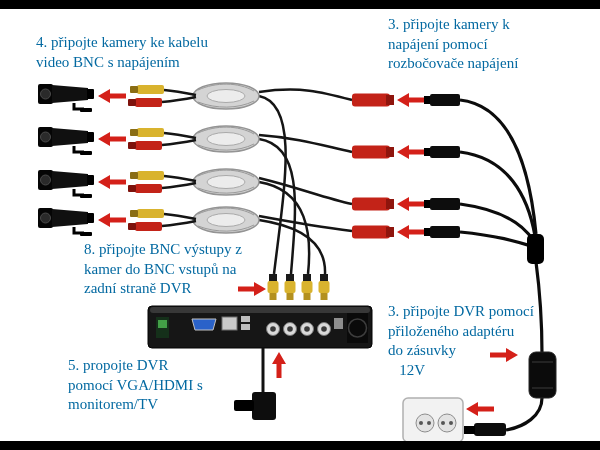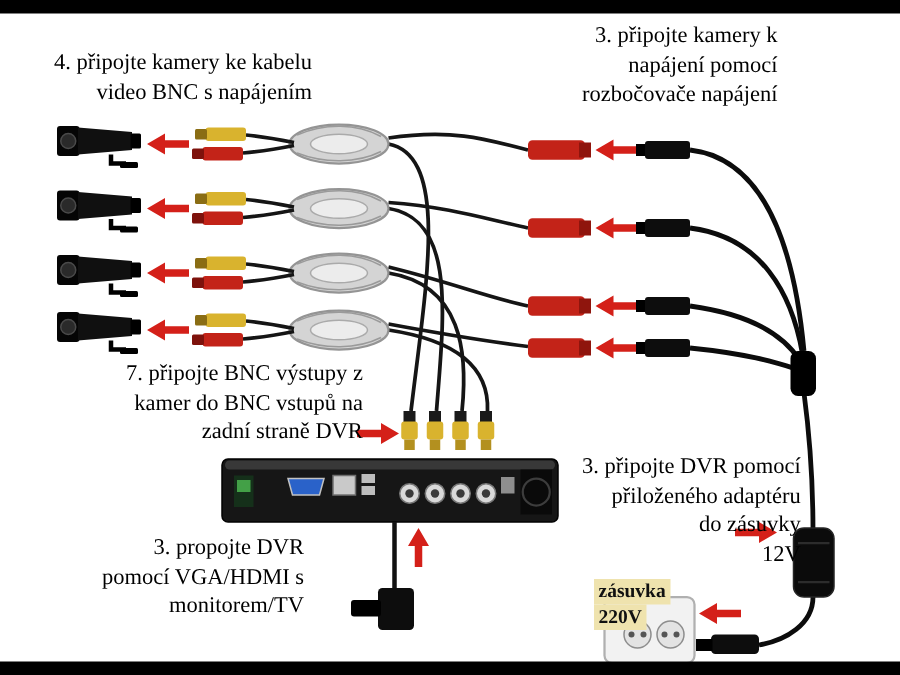--- a/index.html
+++ b/index.html
@@ -3,58 +3,54 @@
 <meta charset="utf-8">
 <style>
   * { margin:0; padding:0; box-sizing:border-box; }
   html,body { background:#ffffff; }
   body { font-family:"Liberation Serif", serif; }
   .stage { position:relative; width:600px; height:450px; background:#fff; overflow:hidden; }
   .bar { position:absolute; left:0; width:600px; height:9px; background:#000; z-index:4; }
   .bar.top { top:0; }
   .bar.bottom { bottom:0; }
   svg.diagram { position:absolute; left:0; top:0; z-index:1; }
-  .step { position:absolute; z-index:2; font-size:15px; line-height:1.3; color:#000000; white-space:pre-wrap;text-align:right; }
+  .step { position:absolute; z-index:2; font-size:15px; line-height:1.3; color:#0369a1; white-space:pre-wrap; }
   #step1 { left:36px;  top:33px; }
   #step2 { left:84px;  top:240px; }
   #step3 { left:388px; top:15px; }
   #step4 { left:388px; top:302px; }
   #step5 { left:68px;  top:356px; }
   .socket-label { position:absolute; left:396px; top:386px; z-index:3; font-size:13px; font-weight:bold; line-height:1.3; color:#111; }
   .socket-label span { display:block; width:max-content; background:var(--highlight,#efe3ae); padding:0 3px; }
   .arrow { fill: var(--arrow-red,#d42019); }
 </style>
 </head>
 <body>
 
 <div class="stage">
 
   <div class="bar top"></div>
   <div class="bar bottom"></div>
 
   <div class="step" id="step1">4. připojte kamery ke kabelu
 video BNC s napájením</div>
-  <div class="step" id="step2">7. připojte BNC výstupy z
+  <div class="step" id="step2">8. připojte BNC výstupy z
 kamer do BNC vstupů na
 zadní straně DVR</div>
   <div class="step" id="step3">3. připojte kamery k
 napájení pomocí
 rozbočovače napájení</div>
   <div class="step" id="step4">3. připojte DVR pomocí
 přiloženého adaptéru
 do zásuvky
    12V</div>
-  <div class="step" id="step5">3. propojte DVR
+  <div class="step" id="step5">5. propojte DVR
 pomocí VGA/HDMI s
 monitorem/TV</div>
 
-  <div class="socket-label">
-    <span>zásuvka</span>
-    <span>220V</span>
-  </div>
 
   <svg class="diagram" width="600" height="450" viewBox="0 0 600 450">
     <defs>
       <polygon id="arr-left" points="0,7 12,0 12,4.5 28,4.5 28,9.5 12,9.5 12,14"></polygon>
       <polygon id="arr-right" points="28,7 16,0 16,4.5 0,4.5 0,9.5 16,9.5 16,14"></polygon>
       <polygon id="arr-up" points="7,0 14,12 9.5,12 9.5,26 4.5,26 4.5,12 0,12"></polygon>
 
       <g id="camera">
         <rect x="0" y="4" width="15" height="20" rx="2" fill="#050505"></rect>
         <polygon points="14,5 50,8 50,20 14,23" fill="#101010"></polygon>

